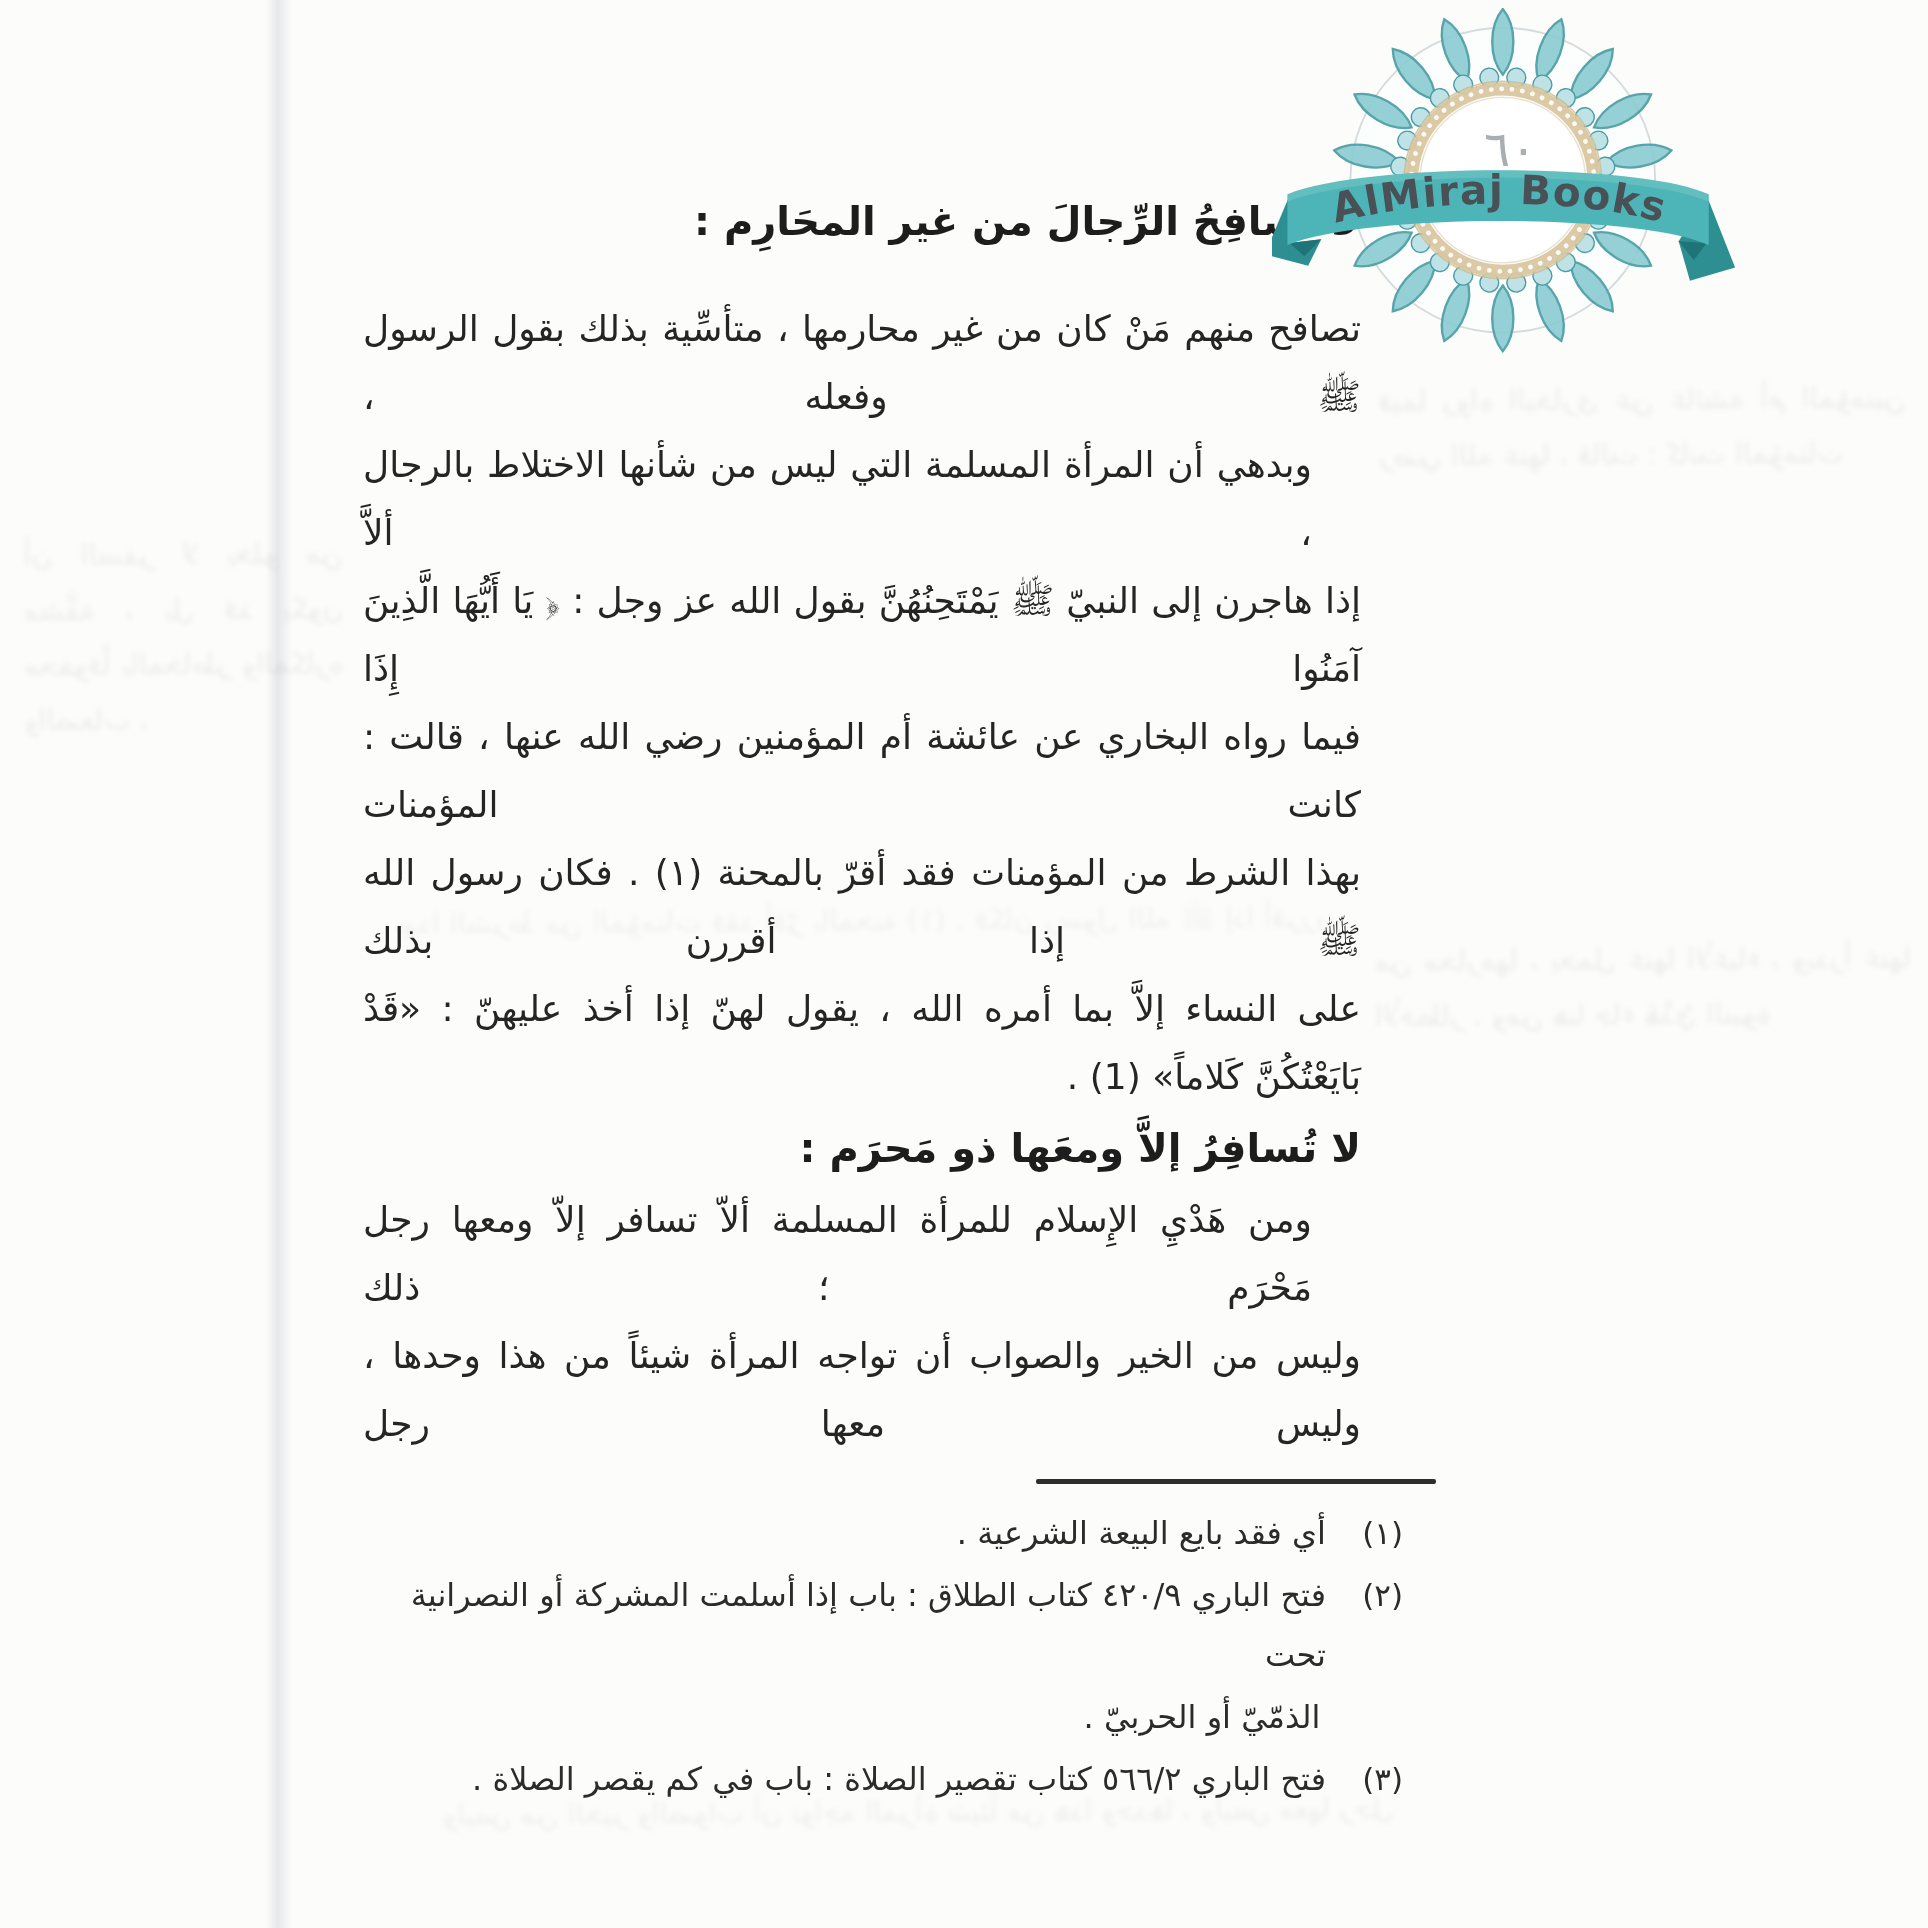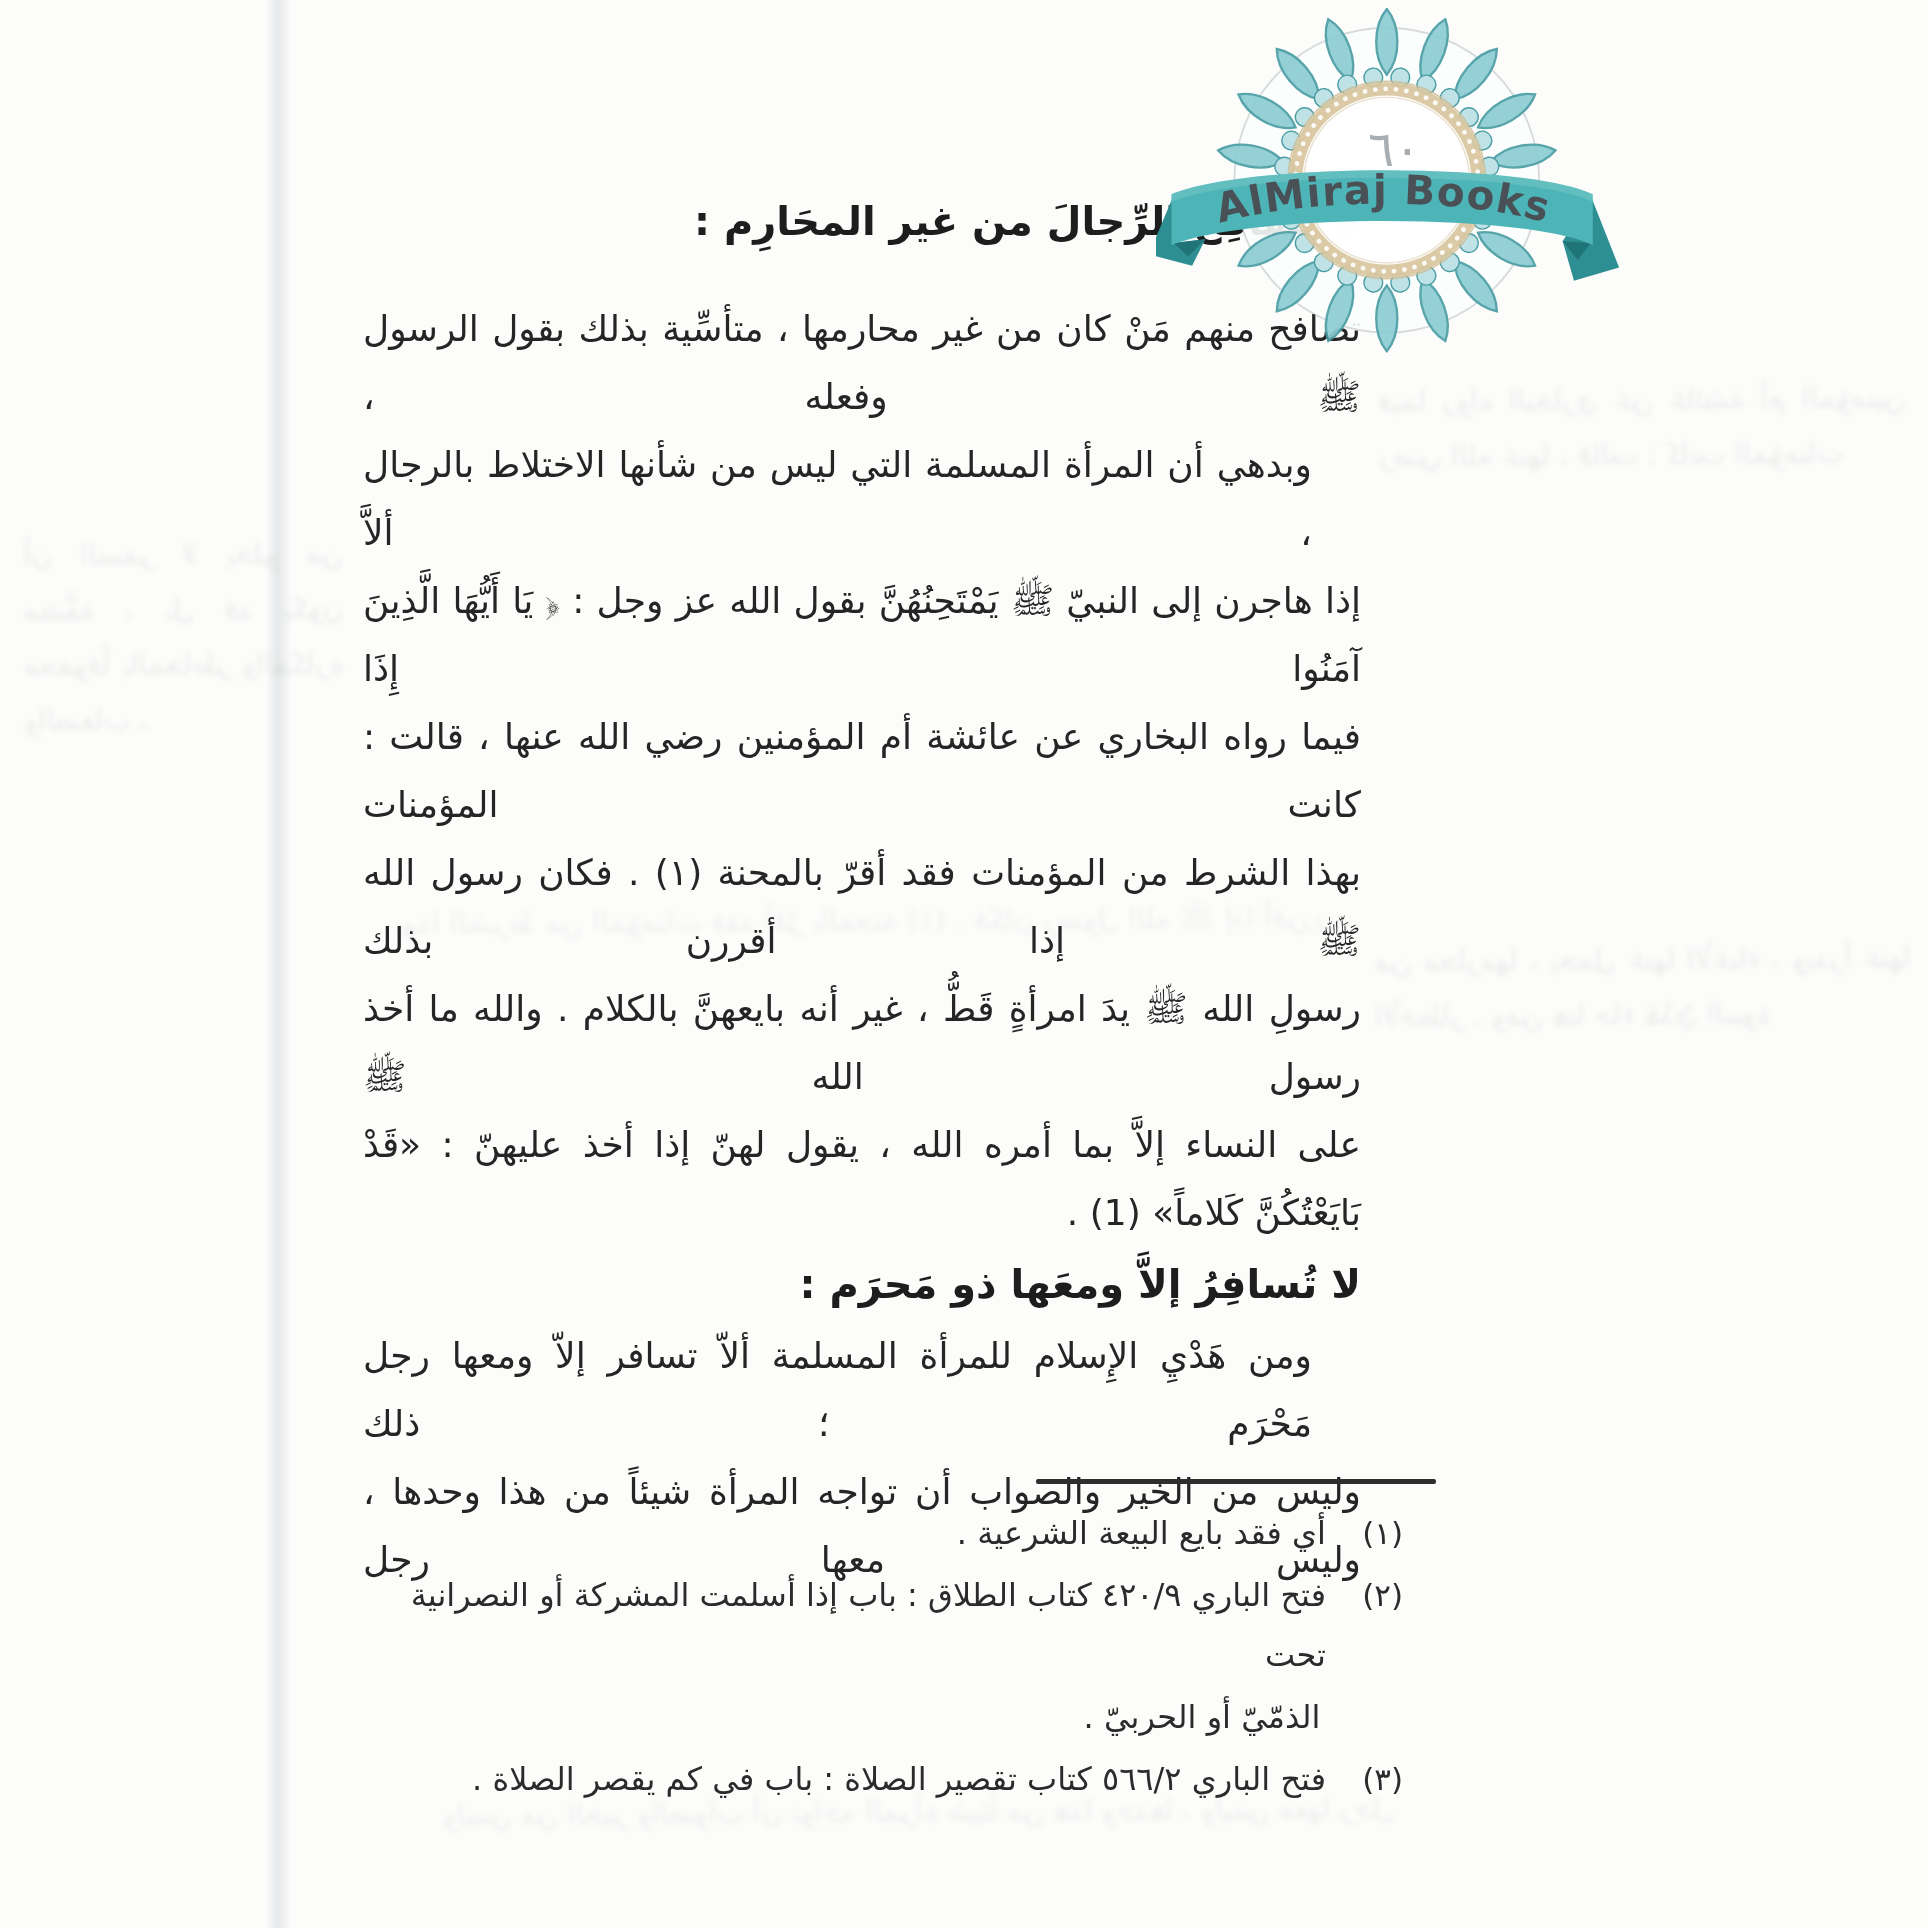--- a/index.html
+++ b/index.html
@@ -49,21 +49,21 @@
   .fn-row{display:flex;align-items:flex-start;margin-bottom:1.9px;}
   .fn-marker{
     flex:0 0 77px;font-size:31px;line-height:60px;color:#2b2b2b;text-align:right;
   }
   .fn-text{
     flex:1;font-size:32px;line-height:60px;color:#2b2b2b;text-align:right;
   }
   .fn-cont .fn-text{padding-right:5.6px;}
   
   .logo{
-    position:absolute;left:1156px;top:7.5px;width:471px;height:395px;z-index:5;
+    position:absolute;left:1272px;top:7.5px;width:471px;height:395px;z-index:5;
     pointer-events:none;
   }
 </style>
 </head>
 <body>
 
 <div class="edge-streak"></div>
 
 <div class="bleed" style="left:1379px;top:372px;width:527px;height:282px;">فيما رواه البخاري عن عائشة أم المؤمنين رضي الله عنها ، قالت : كانت المؤمنات</div>
 <div class="bleed" style="left:23.5px;top:527px;width:320px;height:339px;">أن السفر لا يخلو من مشقَّة ، بل قد يكون محفوفاً بالمخاطر والمكاره والصعاب ،</div>
@@ -74,21 +74,20 @@
 <div class="column">
 
   <h1 class="hd">لا تُصافِحُ الرِّجالَ من غير المحَارِم :</h1>
 
   <div class="para p1">
     <div class="bl">تصافح منهم مَنْ كان من غير محارمها ، متأسِّية بذلك بقول الرسول ﷺ وفعله ،</div>
     <div class="bl indent">وبدهي أن المرأة المسلمة التي ليس من شأنها الاختلاط بالرجال ، ألاَّ</div>
     <div class="bl">إذا هاجرن إلى النبيّ ﷺ يَمْتَحِنُهُنَّ بقول الله عز وجل : ﴿ يَا أَيُّهَا الَّذِينَ آمَنُوا إِذَا</div>
     <div class="bl">فيما رواه البخاري عن عائشة أم المؤمنين رضي الله عنها ، قالت : كانت المؤمنات</div>
     <div class="bl">بهذا الشرط من المؤمنات فقد أقرّ بالمحنة (١) . فكان رسول الله ﷺ إذا أقررن بذلك</div>
-    <div class="bl">رسولِ الله ﷺ يدَ امرأةٍ قَطُّ ، غير أنه بايعهنَّ بالكلام . والله ما أخذ رسول الله ﷺ</div>
     <div class="bl endline">على النساء إلاَّ بما أمره الله ، يقول لهنّ إذا أخذ عليهنّ : «قَدْ بَايَعْتُكُنَّ كَلاماً» (1) .</div>
   </div>
 
   <h1 class="hd hd2">لا تُسافِرُ إلاَّ ومعَها ذو مَحرَم :</h1>
 
   <div class="para">
     <div class="bl indent">ومن هَدْيِ الإِسلام للمرأة المسلمة ألاّ تسافر إلاّ ومعها رجل مَحْرَم ؛ ذلك</div>
     <div class="bl">وليس من الخير والصواب أن تواجه المرأة شيئاً من هذا وحدها ، وليس معها رجل</div>
 
   </div>

